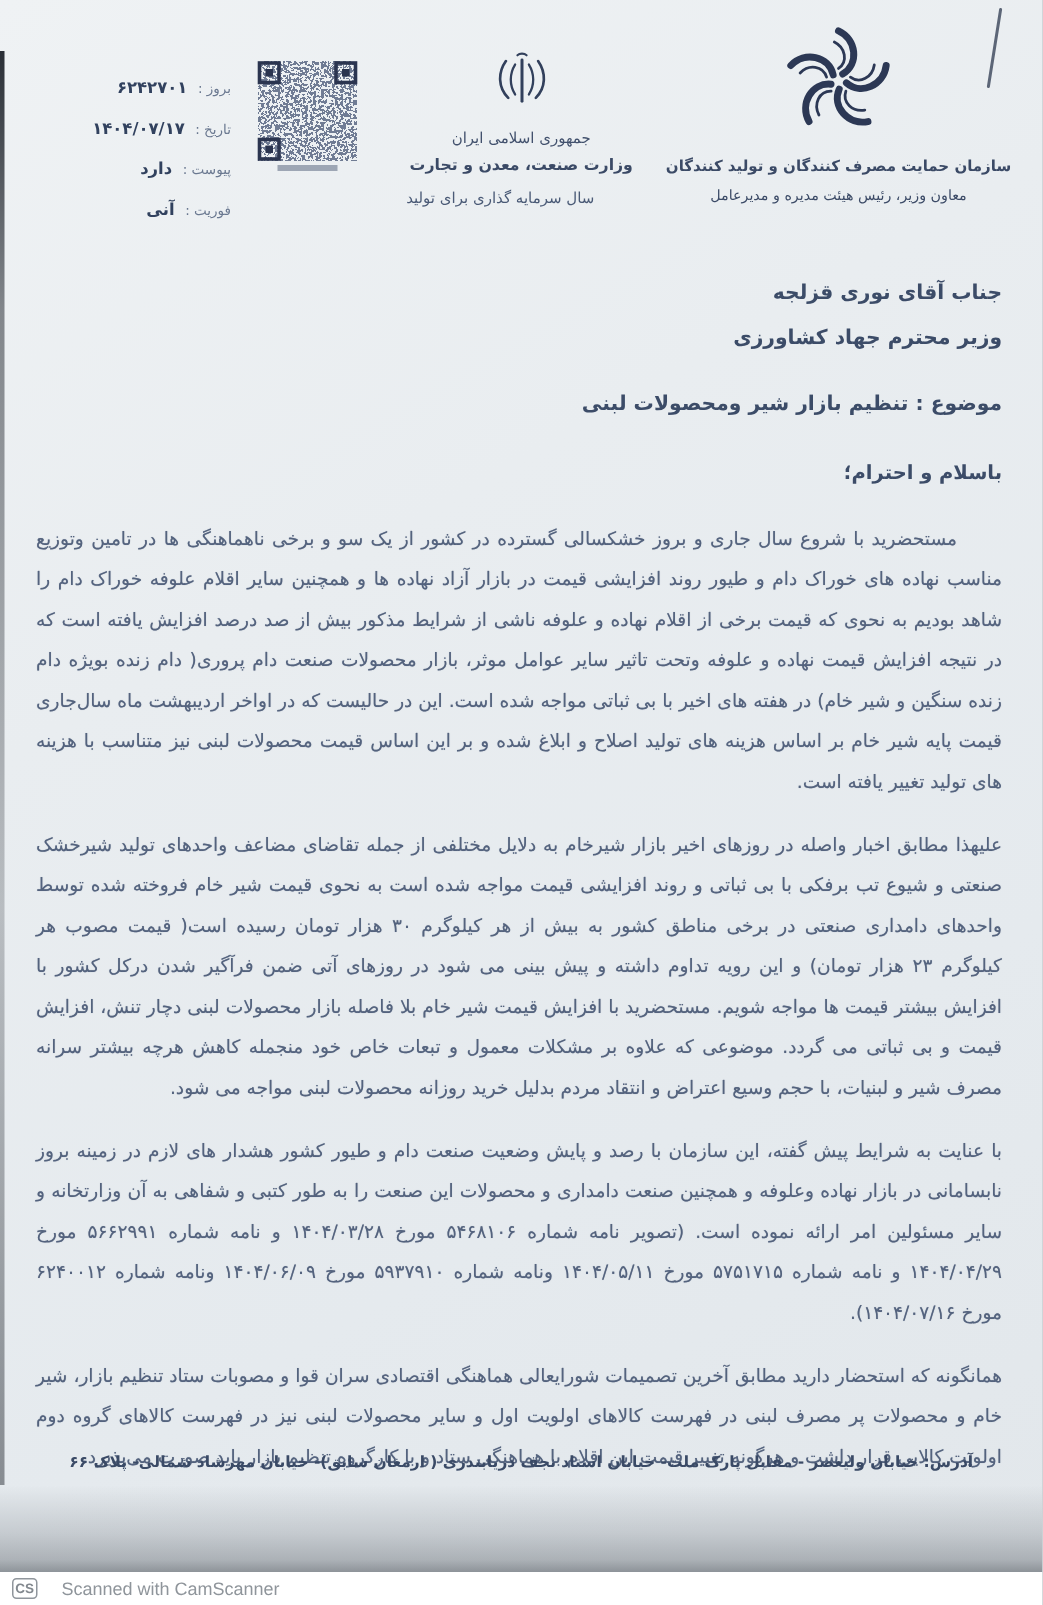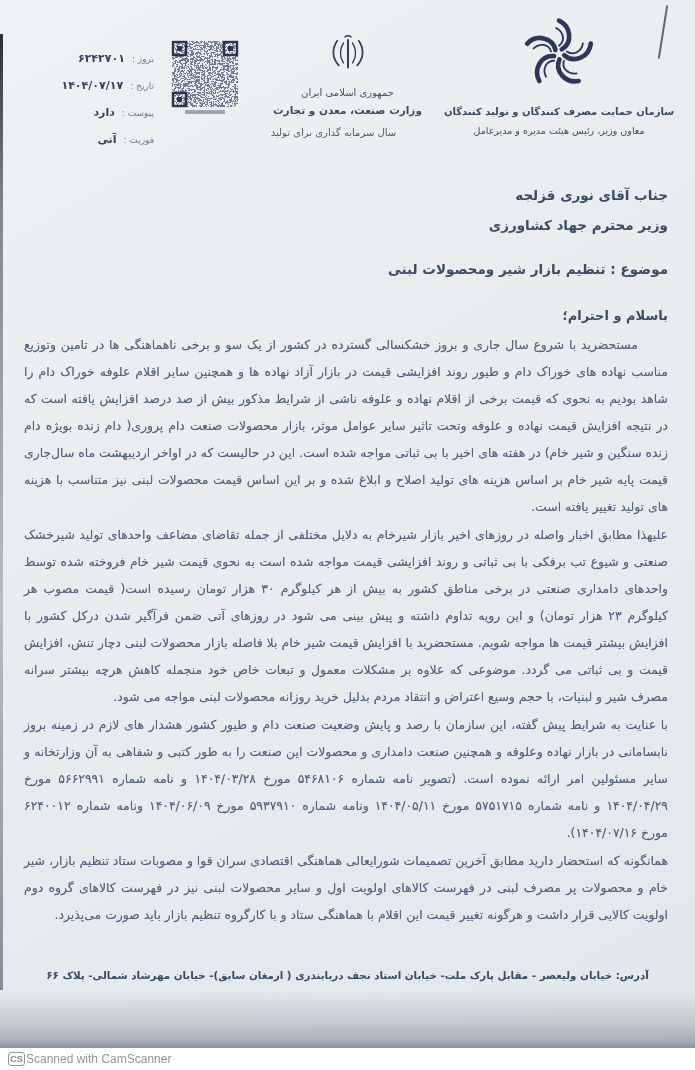--- a/index.html
+++ b/index.html
@@ -43,35 +43,35 @@
   .org-name  { font-size:10px;  line-height:20px; font-weight:bold; }
   .org-title { font-size:9.5px; line-height:18px; }
 
   
   .letter { position:absolute; left:24px; right:27px; top:170px; direction:rtl; color:#3c4c68; }
   .recipient-name  { font-size:13.5px; font-weight:bold; line-height:30px; margin-top:10px; }
   .recipient-title { font-size:13.5px; font-weight:bold; line-height:30px; }
   .subject  { font-size:13.5px; font-weight:bold; line-height:30px; margin-top:14px; }
   .greeting { font-size:13px;   font-weight:bold; line-height:28px; margin-top:18px; }
   .para { font-size:12.4px; line-height:27px; text-align:justify; color:#54637e;
-          margin-top:1px; text-shadow:0 0 .5px rgba(84,99,126,.55); }
+          margin-top:15px; text-shadow:0 0 .5px rgba(84,99,126,.55); }
   .para.indent { text-indent:30px; }
 
   
   .ftr { position:absolute; left:10px; right:10px; bottom:62px; direction:rtl;
          text-align:center; color:#3a4a66; font-weight:bold; }
   .addr { font-size:10.3px; line-height:22px; }
   .contact-row { direction:ltr; display:flex; justify-content:center; gap:28px;
                  font-size:10.3px; line-height:22px; }
   .contact-row .item { direction:rtl; unicode-bidi:isolate; }
   .site-value { font-family:"Liberation Sans", sans-serif; font-weight:bold; }
 
   
   .watermark-bar { position:absolute; left:0; right:0; bottom:0; height:22px; background:#ffffff;
-                   display:flex; align-items:center; gap:1px; padding-left:8px; }
+                   display:flex; align-items:center; gap:16px; padding-left:8px; }
   .cs-badge { display:inline-flex; align-items:center; justify-content:center;
               min-width:17px; height:14px; border:1.5px solid #90969c; border-radius:3px;
               font-size:9px; font-weight:bold; color:#83898f; padding:0 1px;
               font-family:"Liberation Sans", sans-serif; }
   .cs-text { font-size:12px; color:#8f959b; font-family:"Liberation Sans", sans-serif; }
 </style>
 </head>
 <body>
 
 <div class="stage">

